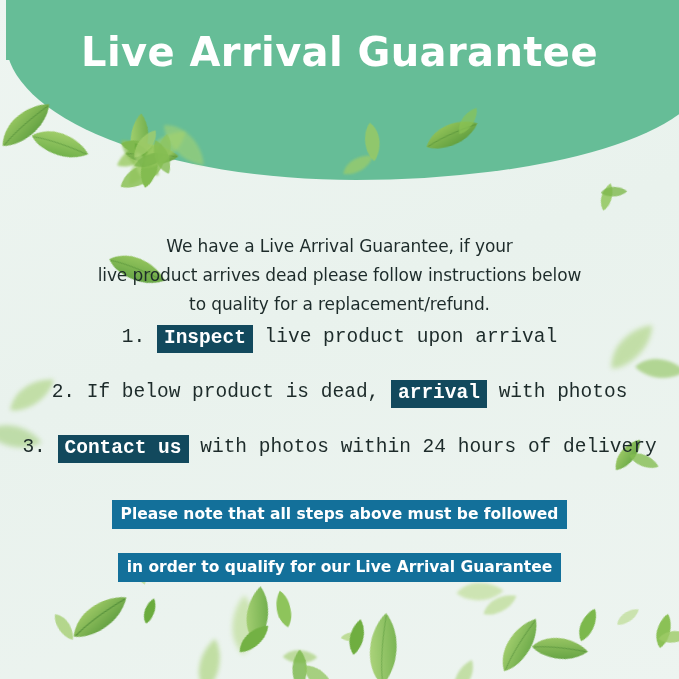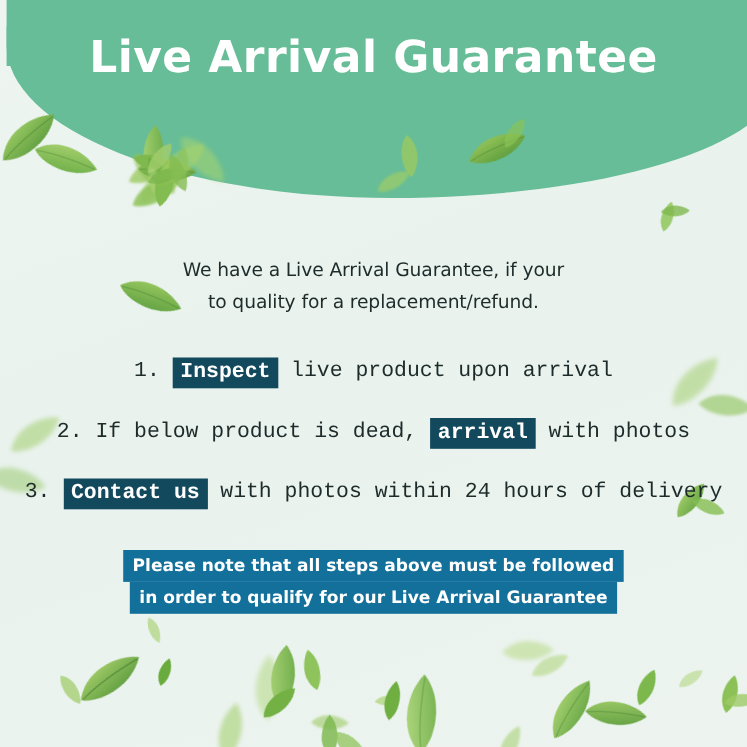--- a/index.html
+++ b/index.html
@@ -135,21 +135,21 @@
     display: inline-block;
     background: #13709a;
     color: #ffffff;
     font-weight: bold;
     font-size: 15.5px;
     font-family: "DejaVu Sans", sans-serif;
     padding: 5px 9px 6px 9px;
     letter-spacing: 0px;
     white-space: nowrap;
   }
-  .note-row { margin-bottom: 0; }
+  .note-row { margin-bottom: 24px; }
 </style>
 </head>
 <body>
 
 <div id="poster">
 
   <div class="header-blob-top"></div>
   <div class="header-blob"></div>
   <div class="poster-title">Live Arrival Guarantee</div>
 
@@ -564,20 +564,21 @@
       <svg width="64" height="34" viewBox="0 0 64 34">
           <path d="M2 26 C14 2 46 0 62 8 C48 30 16 34 2 26 Z" fill="#aad36f"></path>
         </svg>
     </div>
   </div>
 
   <div class="content">
 
     <div class="intro">
       <span class="intro-line">We have a Live Arrival Guarantee, if your</span>
+      <span class="intro-line">live product arrives dead please follow instructions below</span>
       <span class="intro-line">to quality for a replacement/refund.</span>
     </div>
 
     <div class="steps">
 
       <div class="step">
         <span class="num">1.</span>
         <span class="hl">Inspect</span>
         <span class="plain">live product upon arrival</span>
       </div>

